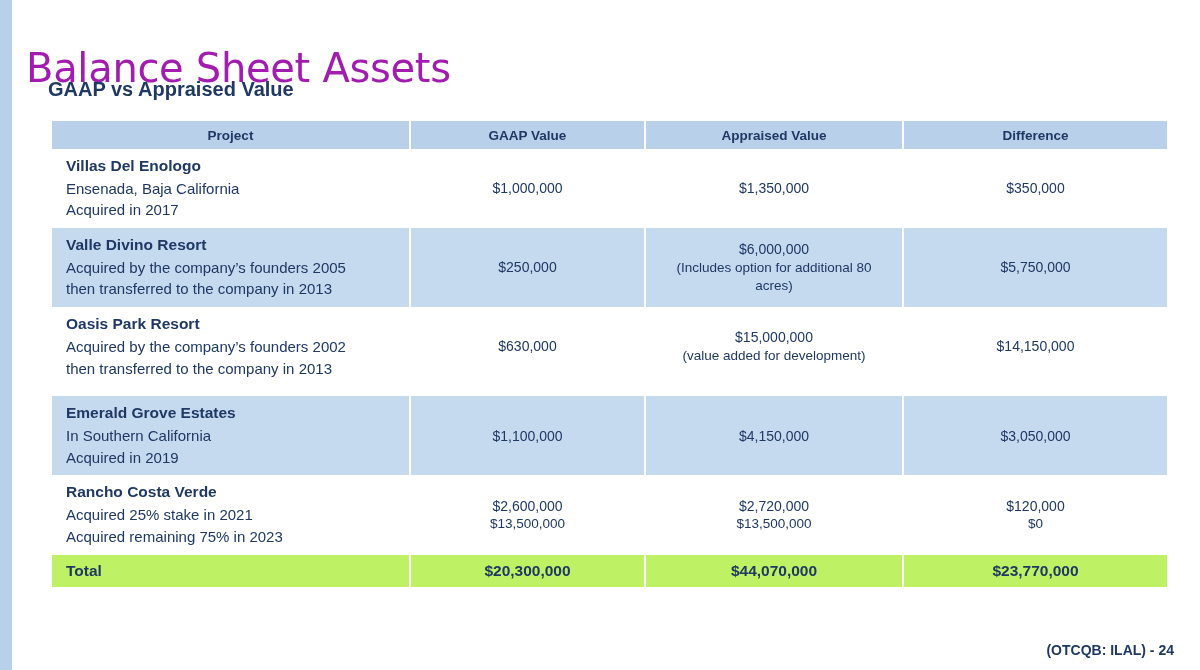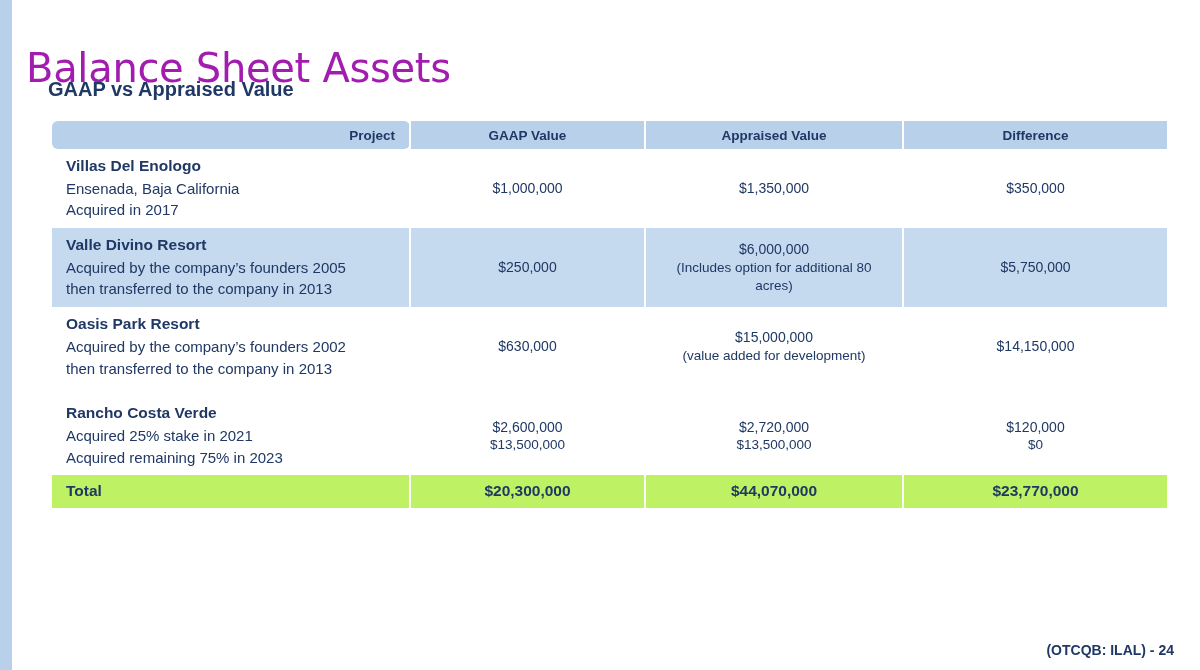--- a/index.html
+++ b/index.html
@@ -61,22 +61,21 @@
     background: #b9d0ea;
     color: #1f3864;
     font-size: 13.5px;
     font-weight: bold;
     height: 28px;
     padding: 0 14px;
     text-align: center;
     border-right: 2px solid #ffffff;
   }
   thead th.project-head {
-    text-align: right;
-    border-radius: 6px;
+    text-align: center;
   }
   thead th:last-child { border-right: none; }
 
   tbody td {
     font-size: 14px;
     color: #1f3864;
     padding: 7px 14px;
     vertical-align: middle;
     border-right: 2px solid #ffffff;
     text-align: center;
@@ -217,20 +216,36 @@
         </td>
         <td>
           <span class="val-line">$14,150,000</span>
         </td>
       </tr>
 
       <tr class="spacer">
         <td colspan="4"></td>
       </tr>
 
+      <tr class="shaded">
+        <td class="project">
+          <span class="proj-name">Emerald Grove  Estates</span>
+          <span class="proj-note">In Southern California</span>
+          <span class="proj-note">Acquired in 2019</span>
+        </td>
+        <td>
+          <span class="val-line">$1,100,000</span>
+        </td>
+        <td>
+          <span class="val-line">$4,150,000</span>
+        </td>
+        <td>
+          <span class="val-line">$3,050,000</span>
+        </td>
+      </tr>
 
       <tr class="plain">
         <td class="project">
           <span class="proj-name">Rancho Costa Verde</span>
           <span class="proj-note">Acquired 25% stake in 2021</span>
           <span class="proj-note">Acquired remaining 75% in 2023</span>
         </td>
         <td>
           <span class="val-line">$2,600,000</span>
           <span class="val-sub">$13,500,000</span>

